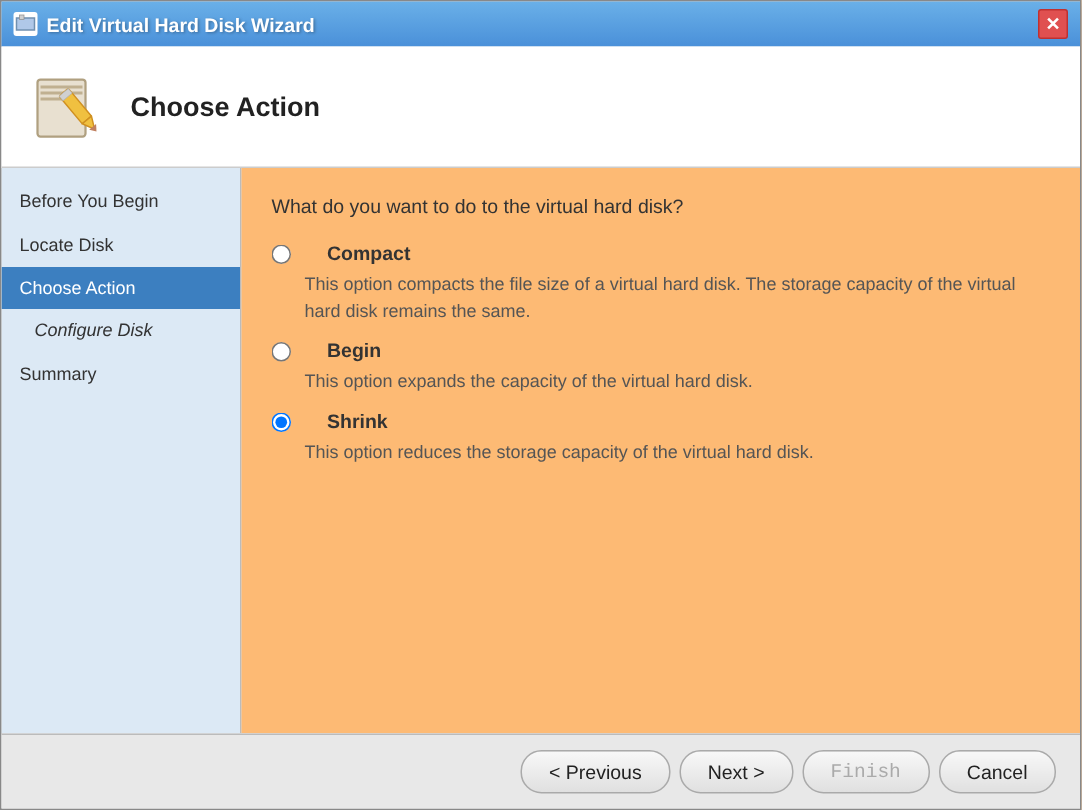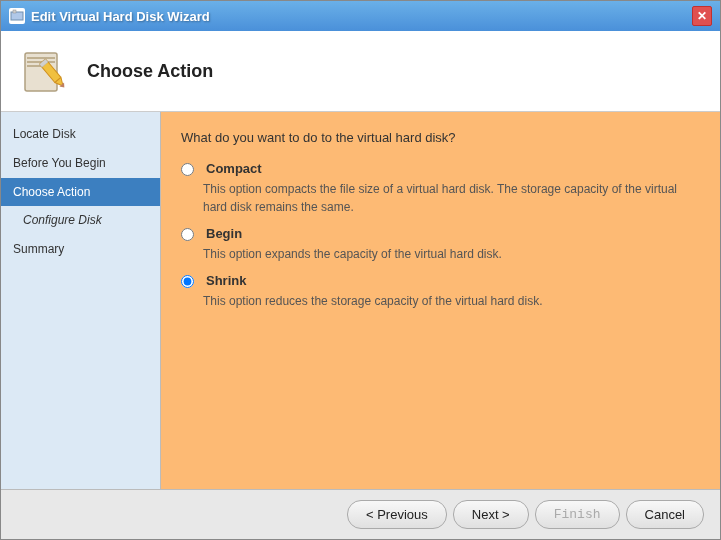--- a/index.html
+++ b/index.html
@@ -129,21 +129,21 @@
       font-size: 13px;
       color: #333;
       margin-bottom: 16px;
     }
     .option-group {
       margin-bottom: 10px;
     }
     .option-row {
       display: flex;
       align-items: flex-start;
-      gap: 12px;
+      gap: 24px;
       margin-bottom: 4px;
     }
     .option-row input[type="radio"] {
       margin-top: 2px;
       flex-shrink: 0;
       cursor: pointer;
     }
     .option-label {
       font-size: 13px;
       font-weight: 600;
@@ -217,22 +217,22 @@
           <rect x="30" y="14" width="8" height="4" fill="#d0d0d0" stroke="#b0b0b0" stroke-width="0.5"></rect>
         </g>
       </svg>
     </div>
     <h1 class="header-title">Choose Action</h1>
   </div>
 
   <div class="content-area">
 
     <div class="sidebar">
+      <div class="sidebar-item">Before You Begin</div>
       <div class="sidebar-item">Locate Disk</div>
-      <div class="sidebar-item">Before You Begin</div>
       <div class="sidebar-item active">Choose Action</div>
       <div class="sidebar-item sub">Configure Disk</div>
       <div class="sidebar-item">Summary</div>
     </div>
 
     <div class="main-content">
       <p class="question-text">What do you want to do to the virtual hard disk?</p>
 
       <div class="option-group">
         <div class="option-row">

